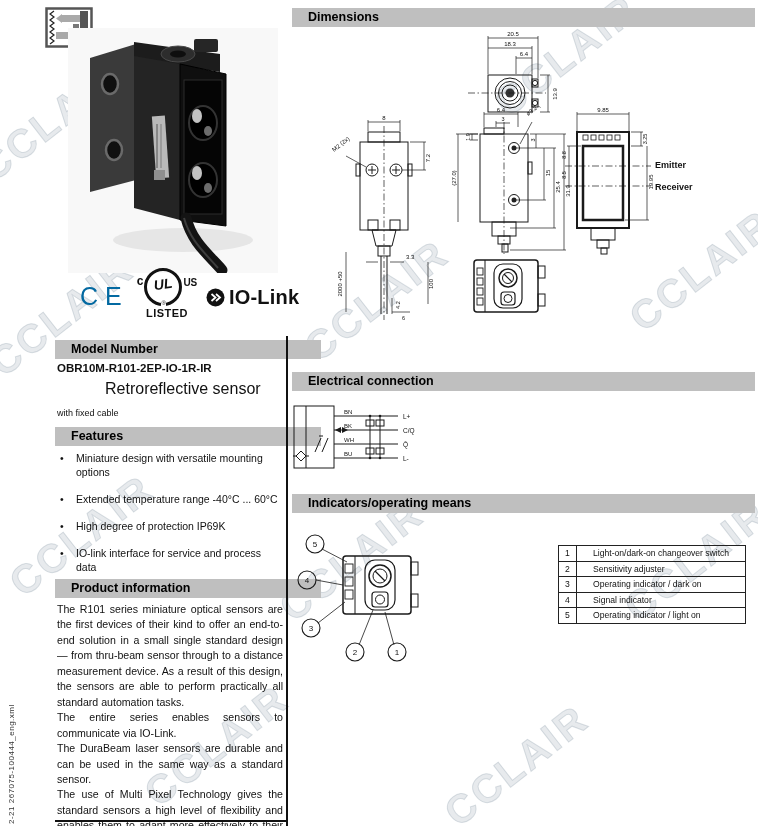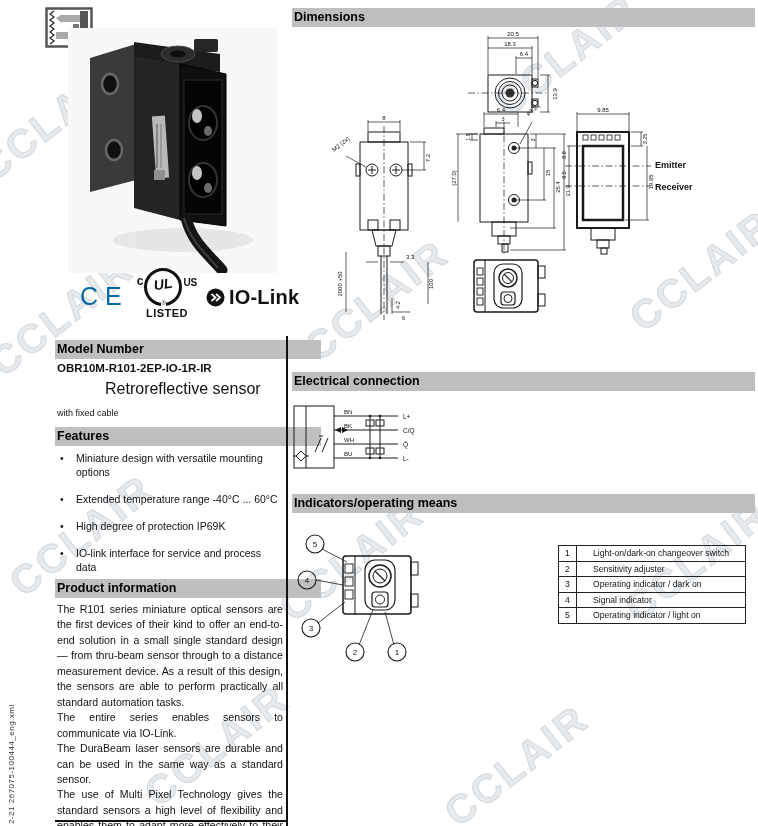--- a/index.html
+++ b/index.html
@@ -4,21 +4,21 @@
 <style>
   html,body{margin:0;padding:0;background:#ffffff;}
   .page{position:relative;width:758px;height:826px;background:#ffffff;overflow:hidden;
         font-family:"Liberation Sans","DejaVu Sans",sans-serif;color:#111;}
   
   .wm{position:absolute;font-weight:bold;font-size:40px;letter-spacing:3px;white-space:nowrap;
       color:rgba(168,180,192,0.28);-webkit-text-stroke:1px rgba(140,155,170,0.30);
       transform:rotate(-38deg);transform-origin:0 50%;pointer-events:none;}
   
   .sec-hdr{position:absolute;background:#bfbfbf;color:#000;font-weight:bold;font-size:12.5px;
-           line-height:19px;height:19px;padding-left:2px;box-sizing:border-box;}
+           line-height:19px;height:19px;padding-left:16px;box-sizing:border-box;}
   .hdr-left{left:55px;width:266px;}
   .hdr-right{left:292px;width:463px;}
   
   .model-number{position:absolute;left:57px;top:362px;font-size:11.5px;font-weight:bold;}
   .model-type{position:absolute;left:57px;top:380px;font-size:16px;padding-left:48px;}
   .model-variant{position:absolute;left:57px;top:408px;font-size:9px;}
   .features-list{position:absolute;left:60px;top:451px;width:219px;margin:0;padding:0;list-style:none;
                  display:flex;flex-direction:column;gap:13px;font-size:10.5px;line-height:14px;}
   .features-list li{display:flex;}
   .features-list .blt{width:16px;flex:none;}

